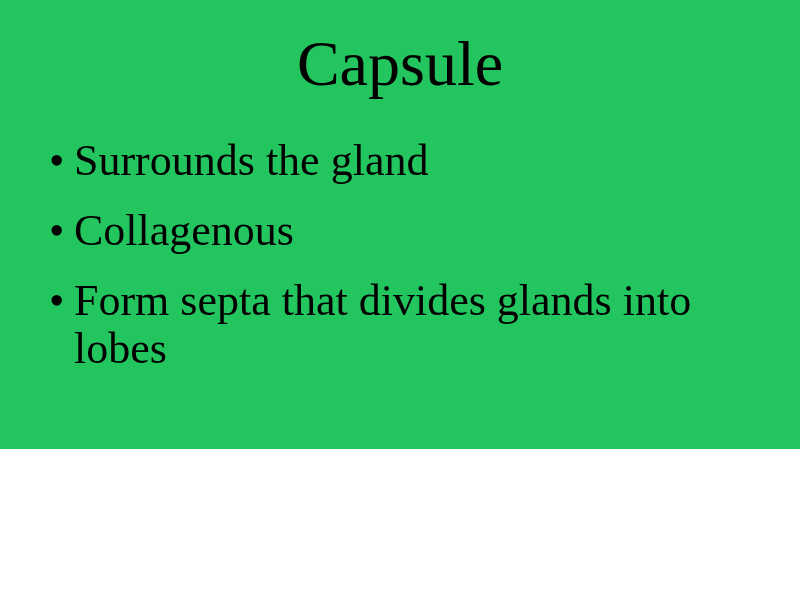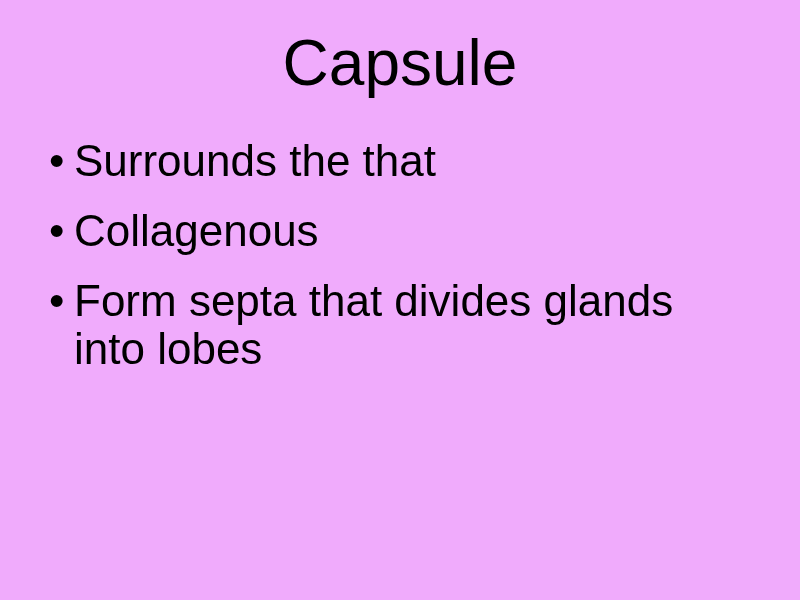--- a/index.html
+++ b/index.html
@@ -12,23 +12,24 @@
     height: 600px;
     background: #ffffff;
     font-family: "Liberation Sans", sans-serif;
     color: #000000;
     overflow: hidden;
   }
 
   .slide {
     position: relative;
     width: 800px;
-    height: 600px;
-    background: #f0abfc;
+    height: 449px;
+    background: #22c55e;
     box-sizing: border-box;
+    font-family: Liberation Serif, serif;
   }
 
   
   .slide-title {
     position: absolute;
     left: 0;
     top: 30px;
     width: 800px;
     text-align: center;
     font-size: 64px;
@@ -80,21 +81,21 @@
 <body>
 
 <div class="slide">
 
   <div class="slide-title">Capsule</div>
 
   <div class="slide-body">
 
     <div class="bullet-item">
       <span class="bullet-marker">•</span>
-      <span class="bullet-text">Surrounds the that</span>
+      <span class="bullet-text">Surrounds the gland</span>
     </div>
 
     <div class="bullet-item">
       <span class="bullet-marker">•</span>
       <span class="bullet-text">Collagenous</span>
     </div>
 
     <div class="bullet-item">
       <span class="bullet-marker">•</span>
       <span class="bullet-text">Form septa that divides glands into lobes</span>

